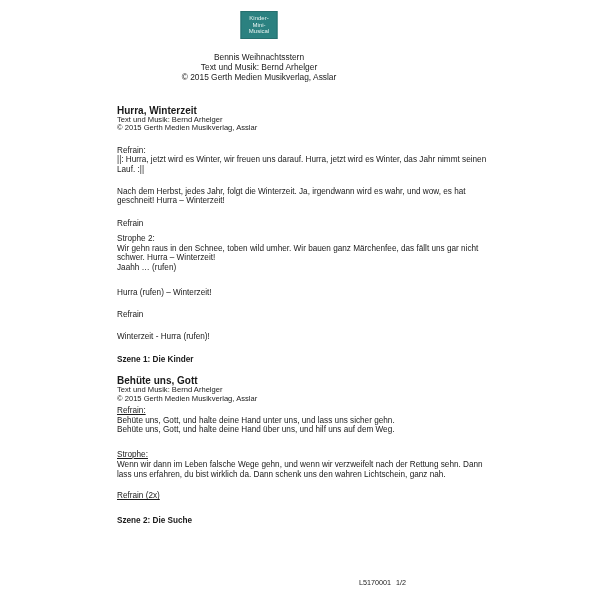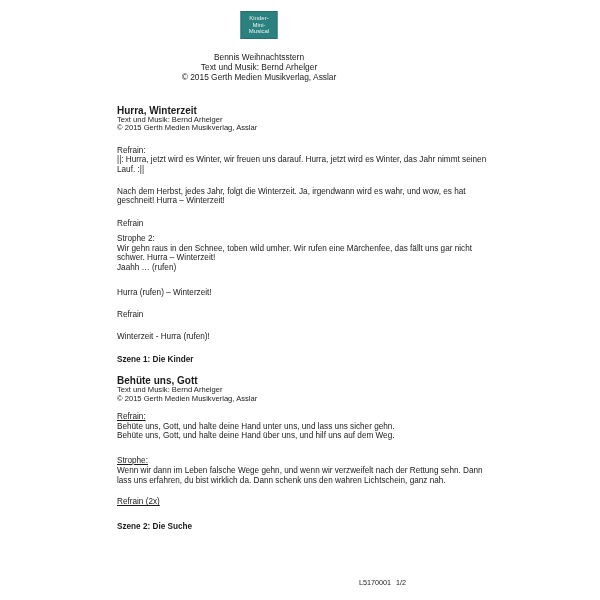--- a/index.html
+++ b/index.html
@@ -60,21 +60,21 @@
     font-size: 7.6px;
     line-height: 8.3px;
   }
   .scene {
     font-weight: bold;
   }
   .u { text-decoration: underline; }
   .mb13 { margin-bottom: 13px; }
   .mb12 { margin-bottom: 12px; }
   .mb15 { margin-bottom: 15px; }
-  .mb9  { margin-bottom: 9px; }
+  .mb9  { margin-bottom: 3px; }
   .mb5  { margin-bottom: 5px; }
   
   .footer {
     position: absolute;
     top: 578px;
     right: 112px;
     font-size: 7.2px;
     color: #1a1a1a;
   }
   .footer .code { margin-right: 5px; }
@@ -110,21 +110,21 @@
     </div>
 
     <div class="mb13">
       <div>Nach dem Herbst, jedes Jahr, folgt die Winterzeit. Ja, irgendwann wird es wahr, und wow, es hat geschneit! Hurra – Winterzeit!</div>
     </div>
 
     <div class="mb5">Refrain</div>
 
     <div class="mb15">
       <div>Strophe 2:</div>
-      <div>Wir gehn raus in den Schnee, toben wild umher. Wir rufen eine Märchenfee, das fällt uns gar nicht schwer. Hurra – Winterzeit!</div>
+      <div>Wir gehn raus in den Schnee, toben wild umher. Wir bauen ganz Märchenfee, das fällt uns gar nicht schwer. Hurra – Winterzeit!</div>
       <div>Jaahh … (rufen)</div>
     </div>
 
     <div class="mb13">Hurra (rufen) – Winterzeit!</div>
 
     <div class="mb12">Refrain</div>
 
     <div class="mb13">Winterzeit - Hurra (rufen)!</div>
 
     <div class="scene mb12">Szene 1: Die Kinder</div>

